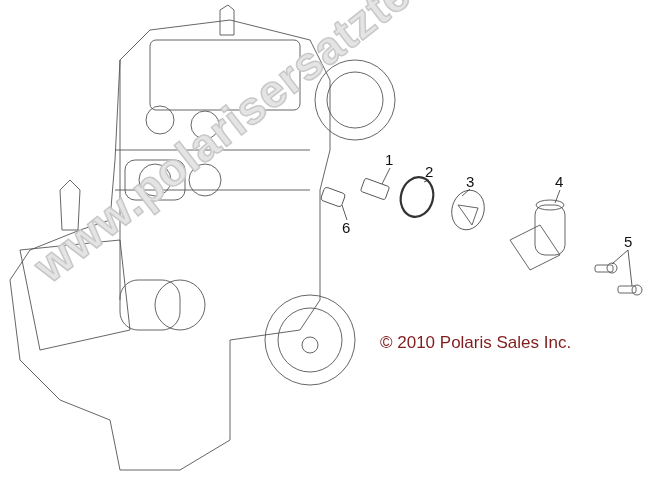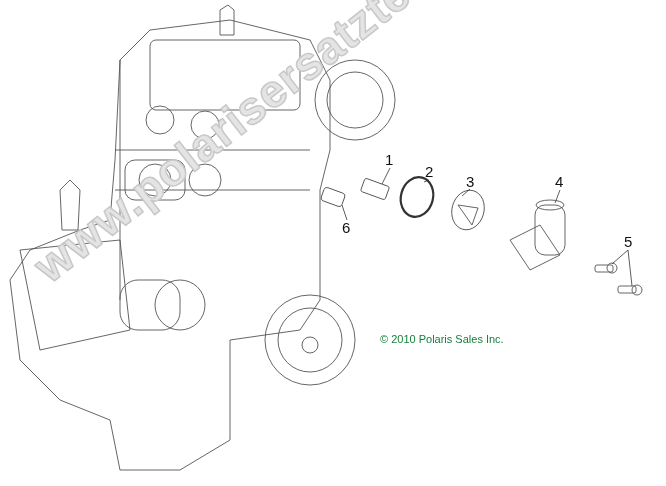--- a/index.html
+++ b/index.html
@@ -1,19 +1,19 @@
 <!DOCTYPE html>
 <html><head>
 <meta charset="utf-8">
 <style>
   html, body { margin:0; padding:0; background:#ffffff; }
   body { width:666px; height:486px; position:relative; overflow:hidden; font-family:"Liberation Sans", sans-serif; }
   #stage { position:absolute; left:0; top:0; width:666px; height:486px; }
   .callout { position:absolute; font-size:15px; color:#111; line-height:1; }
-  .copyright { position:absolute; left:380px; top:333px; font-size:11px; color:#15803d; white-space:nowrap; }
+  .copyright { position:absolute; left:380px; top:333px; font-size:17px; color:#7f1d1d; white-space:nowrap; }
   .watermark { position:absolute; left:40px; top:245px; font-size:46px; font-weight:bold; color:#e4e4e4;
     -webkit-text-stroke:1.5px #c8c8c8; transform:rotate(-38deg); transform-origin:left center; white-space:nowrap; letter-spacing:1px; }
 </style>
 </head>
 <body>
 
 <div id="stage">
   <svg width="666" height="486" viewBox="0 0 666 486" style="position:absolute;left:0;top:0">
     <g fill="none" stroke="#555" stroke-width="0.9">
 

